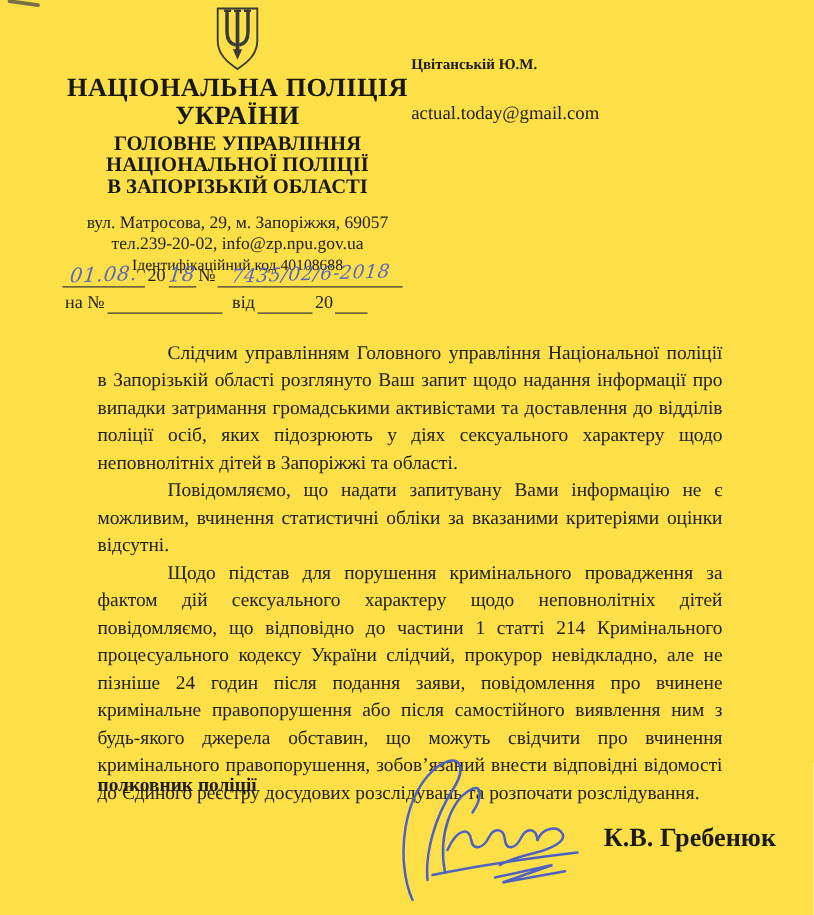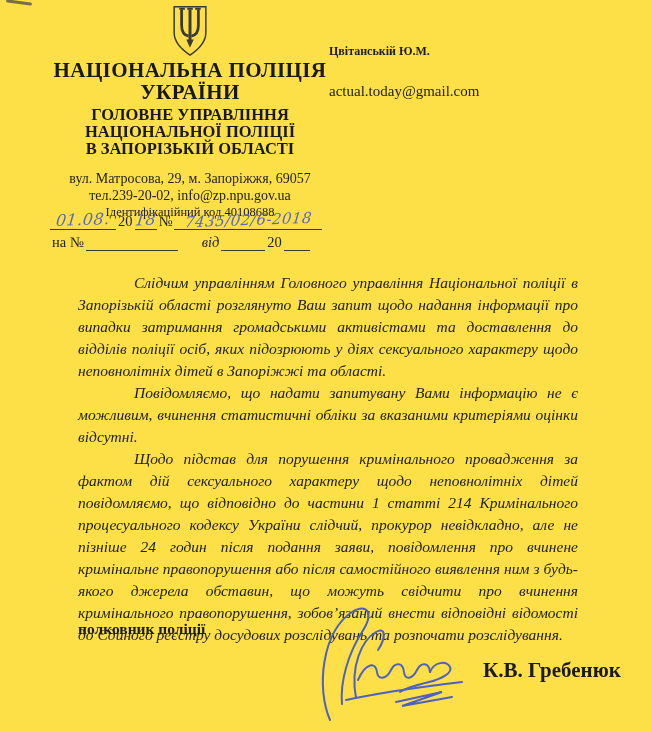--- a/index.html
+++ b/index.html
@@ -51,21 +51,21 @@
     color:#5868c2; font-size:16px; line-height:15px;
     display:inline-block; transform:rotate(-2deg) skewX(-8deg);
     letter-spacing:0.5px; white-space:nowrap;
   }
   .hw-num { font-size:15px; }
   .printed { display:inline-block; margin:0 2px; }
 
   
   .body-text {
     position:absolute; left:78px; top:272px; width:500px;
-    font-size:15.5px; line-height:22px; text-align:justify; color:#212121;font-style:italic;
+    font-size:15.5px; line-height:22px; text-align:justify; color:#212121;
   }
   .body-text p { margin:0; text-indent:56px; }
 
   
   .sign-block { position:absolute; left:78px; top:618px; width:520px; height:110px; }
   .sign-title { font-weight:bold; font-size:15.5px; line-height:22px; width:250px; color:#1b1b1b; }
   .sign-scrawl { position:absolute; left:222px; top:-18px; }
   .sign-name { position:absolute; left:405px; top:40px; font-weight:bold; font-size:21px; color:#1b1b1b; white-space:nowrap; }
 </style>
 </head>
@@ -109,21 +109,21 @@
     <div class="ref-line1">
       <span class="u" style="width:66px;"><span class="hw">01.08.</span></span>
       <span class="printed">20</span>
       <span class="u" style="width:22px;"><span class="hw">18</span></span>
       <span class="printed">№</span>
       <span class="u" style="width:148px;"><span class="hw hw-num">7435/02/6-2018</span></span>
     </div>
     <div class="ref-line2">
       <span class="printed">на №</span>
       <span class="u" style="width:92px;"></span>
-      <span class="printed" style="margin-left:24px;font-style:italic;">від</span>
+      <span class="printed" style="margin-left:8px;">від</span>
       <span class="u" style="width:44px;"></span>
       <span class="printed">20</span>
       <span class="u" style="width:26px;"></span>
     </div>
   </div>
 
   <div class="body-text">
     <p>Слідчим управлінням Головного управління Національної поліції в Запорізькій області розглянуто Ваш запит щодо надання інформації про випадки затримання громадськими активістами та доставлення до відділів поліції осіб, яких підозрюють у діях сексуального характеру щодо неповнолітніх дітей в Запоріжжі та області.</p>
     <p>Повідомляємо, що надати запитувану Вами інформацію не є можливим, вчинення статистичні обліки за вказаними критеріями оцінки відсутні.</p>
     <p>Щодо підстав для порушення кримінального провадження за фактом дій сексуального характеру щодо неповнолітніх дітей повідомляємо, що відповідно до частини 1 статті 214 Кримінального процесуального кодексу України слідчий, прокурор невідкладно, але не пізніше 24 годин після подання заяви, повідомлення про вчинене кримінальне правопорушення або після самостійного виявлення ним з будь-якого джерела обставин, що можуть свідчити про вчинення кримінального правопорушення, зобов’язаний внести відповідні відомості до Єдиного реєстру досудових розслідувань та розпочати розслідування.</p>

